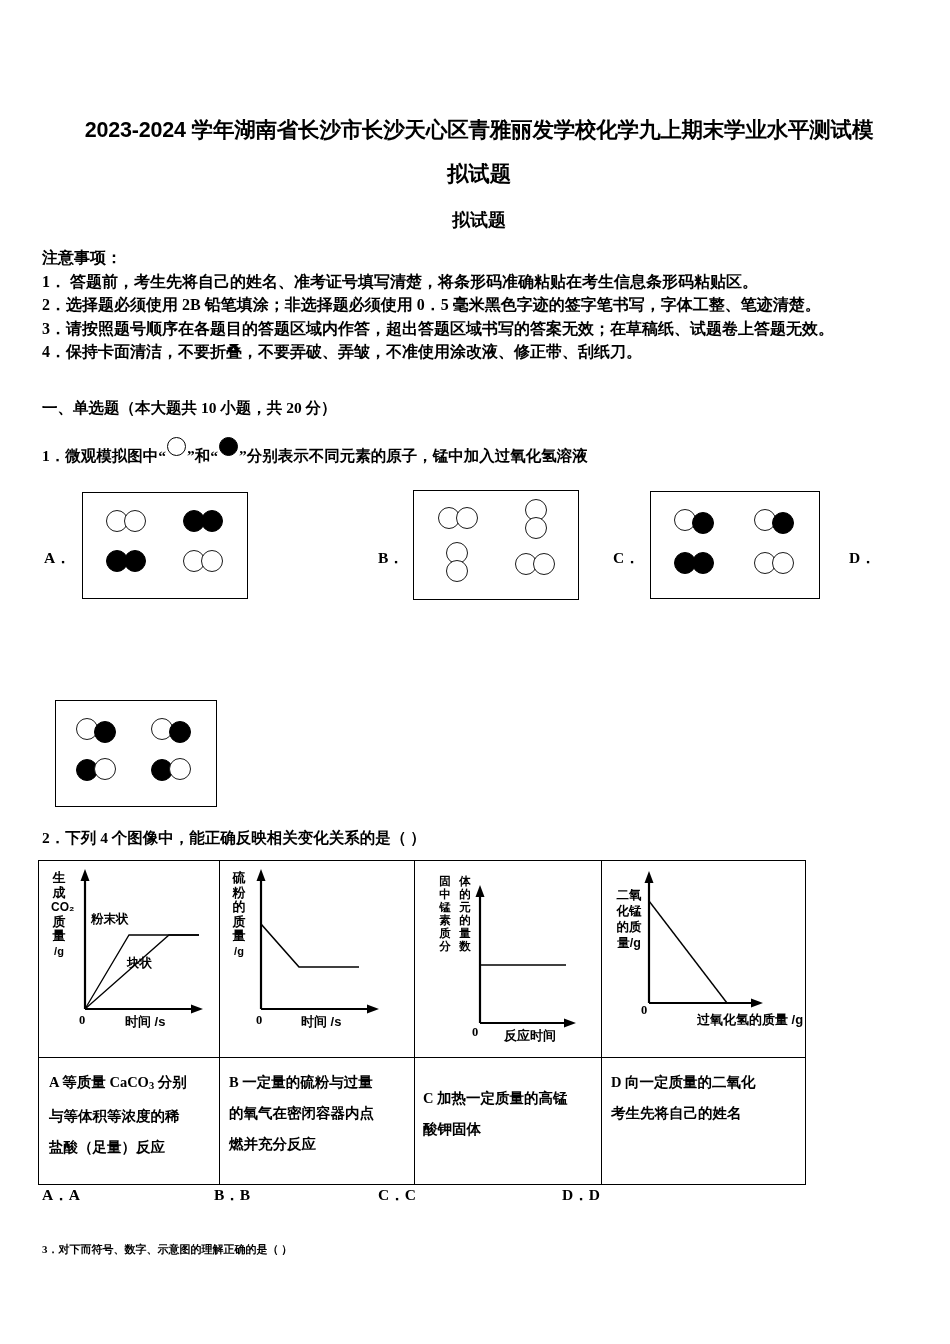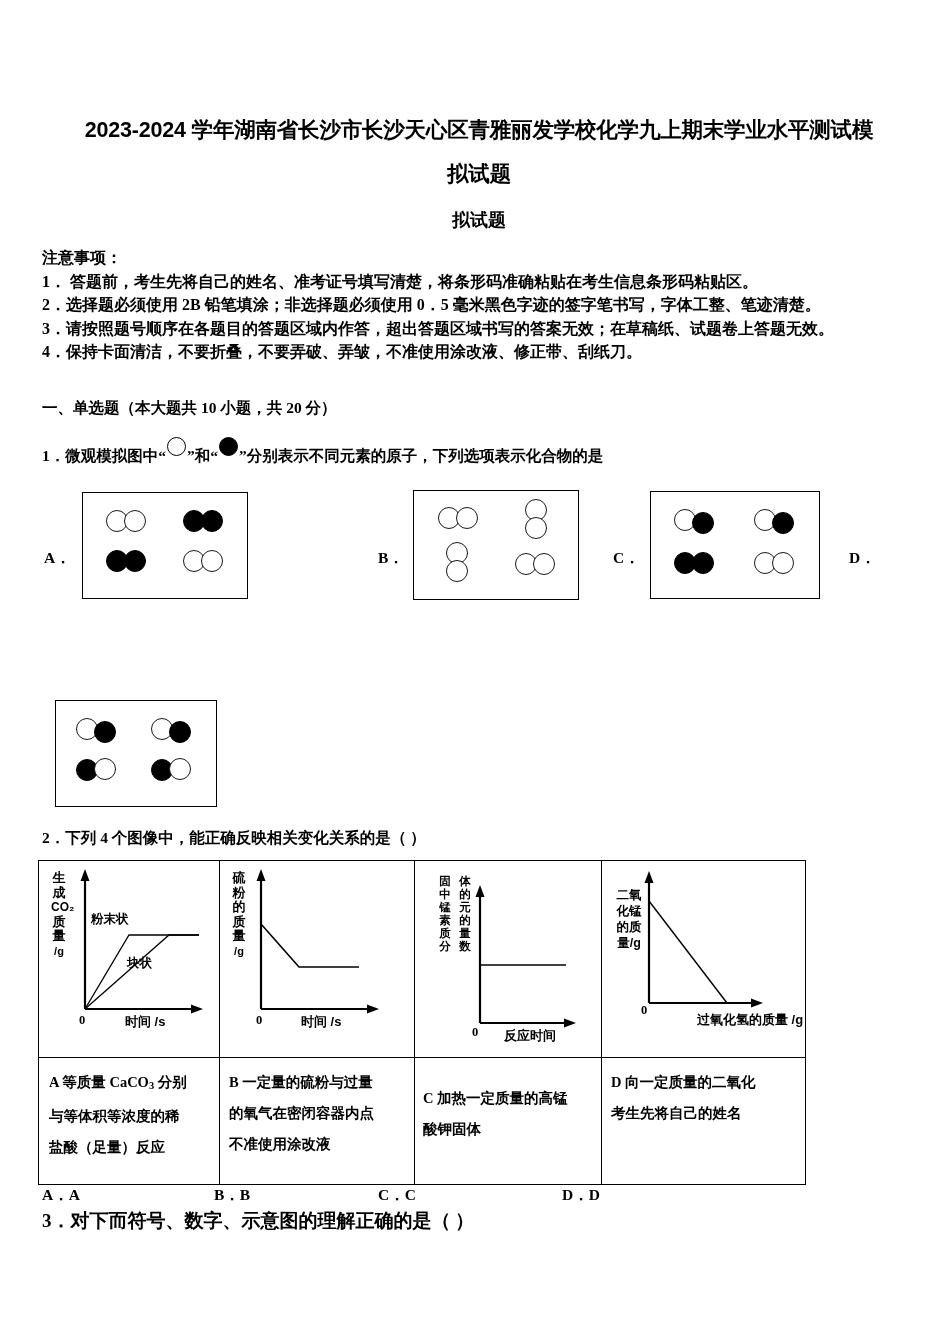--- a/index.html
+++ b/index.html
@@ -193,22 +193,22 @@
     width: 700px;
     font-size: 15.5px;
     font-weight: bold;
   }
   .ans-row span { position: absolute; }
 
   
   .q3-text {
     position: absolute;
     left: 42px;
-    top: 1208px;
-    font-size: 19px;
+    top: 1242px;
+    font-size: 11px;
     font-weight: bold;
     white-space: nowrap;
   }
 </style>
 </head>
 <body>
 
 <div class="page">
 
   <div class="doc-title">
@@ -221,21 +221,21 @@
     <div class="nline nhead">注意事项：</div>
     <div class="nline">1． 答题前，考生先将自己的姓名、准考证号填写清楚，将条形码准确粘贴在考生信息条形码粘贴区。</div>
     <div class="nline">2．选择题必须使用 2B 铅笔填涂；非选择题必须使用 0．5 毫米黑色字迹的签字笔书写，字体工整、笔迹清楚。</div>
     <div class="nline">3．请按照题号顺序在各题目的答题区域内作答，超出答题区域书写的答案无效；在草稿纸、试题卷上答题无效。</div>
     <div class="nline">4．保持卡面清洁，不要折叠，不要弄破、弄皱，不准使用涂改液、修正带、刮纸刀。</div>
   </div>
 
   <div class="section-head">一、单选题（本大题共 10 小题，共 20 分）</div>
 
   <div class="q1-text">
-    <span>1．</span><span>微观模拟图中“</span><span class="inline-atom white"></span><span>”和“</span><span class="inline-atom black"></span><span>”分别表示不同元素的原子，下列选项表示化合物的是</span>
+    <span>1．</span><span>微观模拟图中“</span><span class="inline-atom white"></span><span>”和“</span><span class="inline-atom black"></span><span>”分别表示不同元素的原子，锰中加入过氧化氢溶液</span>
   </div>
 
   <div class="opt-label" style="left:44px; top:548px;">A．</div>
   <div class="mol-box" style="left:82px; top:492px; width:164px; height:105px;">
     <div class="atom w" style="left:23px; top:17px;"></div>
     <div class="atom w" style="left:41px; top:17px;"></div>
     <div class="atom b" style="left:100px; top:17px;"></div>
     <div class="atom b" style="left:118px; top:17px;"></div>
     <div class="atom b" style="left:23px; top:57px;"></div>
     <div class="atom b" style="left:41px; top:57px;"></div>
@@ -383,21 +383,21 @@
     </div>
 
     <div class="cell-cap" style="left:10px; top:206px; width:165px;">
       <div><span>A 等质量 CaCO</span><sub>3</sub> <span>分别</span></div>
       <div>与等体积等浓度的稀</div>
       <div>盐酸（足量）反应</div>
     </div>
     <div class="cell-cap" style="left:190px; top:206px; width:182px;">
       <div>B 一定量的硫粉与过量</div>
       <div>的氧气在密闭容器内点</div>
-      <div>不准使用涂改液</div>
+      <div>燃并充分反应</div>
     </div>
     <div class="cell-cap" style="left:384px; top:222px; width:175px;">
       <div>C 加热一定质量的高锰</div>
       <div>酸钾固体</div>
     </div>
     <div class="cell-cap" style="left:572px; top:206px; width:190px;">
       <div>D 向一定质量的二氧化</div>
       <div>考生先将自己的姓名</div>
     </div>
   </div>

